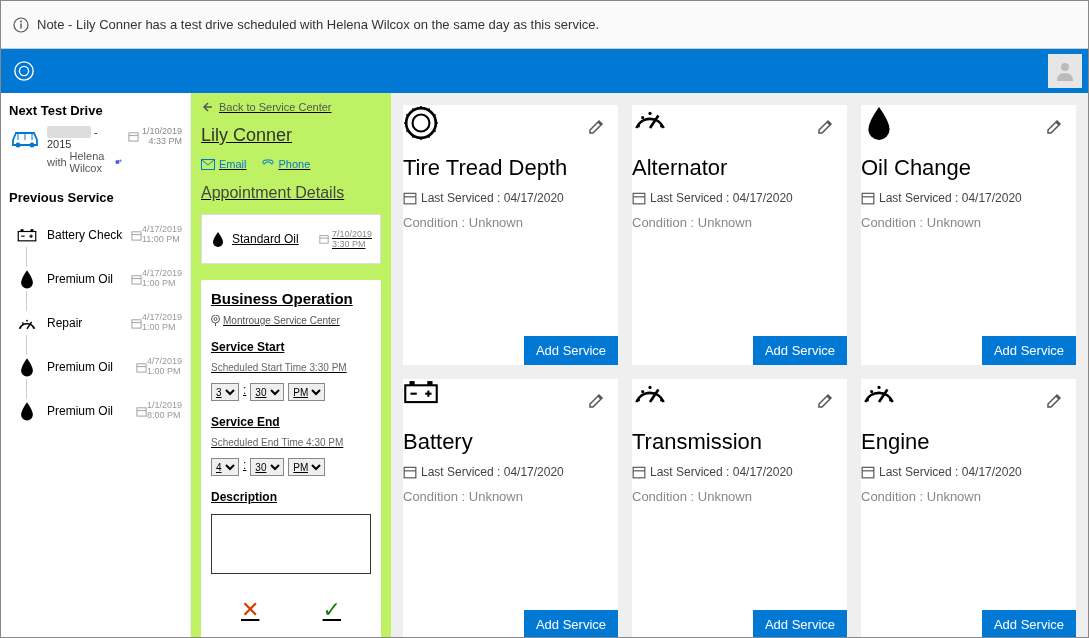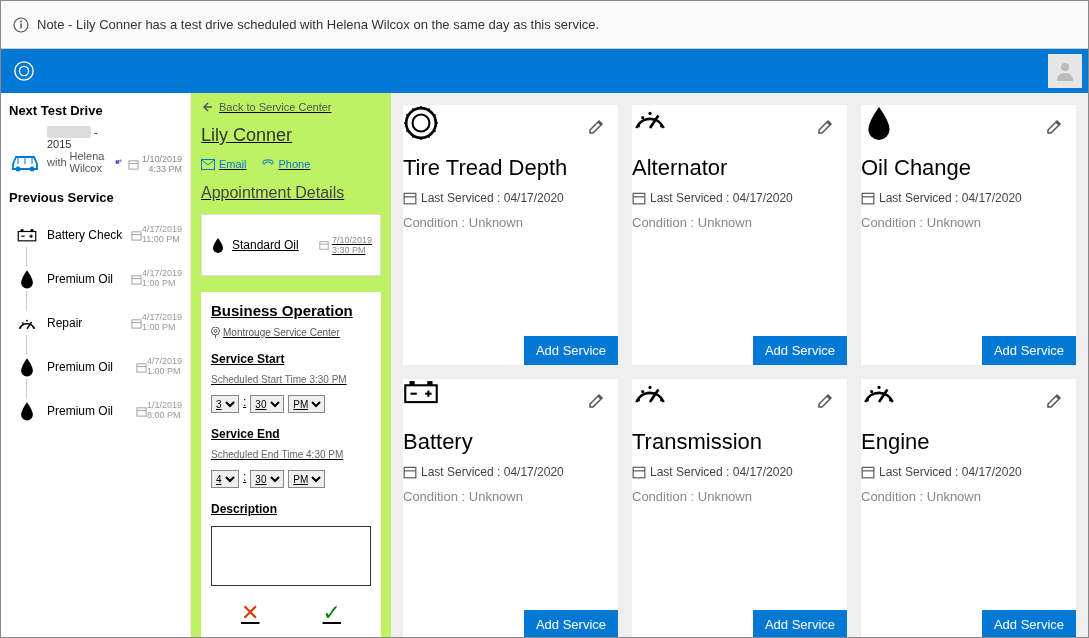--- a/index.html
+++ b/index.html
@@ -10,21 +10,21 @@
 
 .top-blue { height: 44px; background: #0078d4; display: flex; align-items: center; justify-content: space-between; padding: 0 6px 0 10px; }
 .top-blue .logo { width: 26px; height: 26px; display: flex; align-items: center; justify-content: center; }
 .top-blue .user-box { width: 34px; height: 34px; background: #e6e6e6; display: flex; align-items: center; justify-content: center; }
 
 .main { display: flex; height: calc(638px - 38px - 44px - 2px); }
 
 
 .sidebar { width: 190px; background: #fff; border-right: 1px solid #eee; padding: 10px 8px; font-size: 12px; }
 .sidebar h4 { font-size: 13px; font-weight: 600; margin-bottom: 8px; }
-.td-item { display: flex; align-items: flex-end; gap: 6px; margin-bottom: 16px; }
+.td-item { display: flex; align-items: flex-start; gap: 6px; margin-bottom: 16px; }
 .td-car { flex-shrink: 0; }
 .td-text { font-size: 11px; flex: 1; }
 .td-text .line1 { color: #333; }
 .td-text .line2 { color: #555; display: flex; align-items: center; gap: 3px; }
 .td-date { font-size: 9px; color: #888; text-align: right; display: flex; align-items: center; gap: 3px; }
 
 .prev-list { position: relative; padding-left: 6px; }
 .prev-item { display: flex; align-items: center; gap: 8px; padding: 10px 0; position: relative; }
 .prev-item::before { content: ''; position: absolute; left: 11px; top: -10px; bottom: -10px; width: 1px; background: #ccc; }
 .prev-item:first-child::before { top: 50%; }
@@ -34,21 +34,21 @@
 .prev-date { display: flex; align-items: center; gap: 0; font-size: 9px; color: #999; }
 .prev-date .dt { text-align: left; line-height: 1.1; }
 
 
 .midpanel { width: 200px; background: #bef264; padding: 8px 10px; display: flex; flex-direction: column; gap: 12px; font-size: 12px; text-decoration: underline; }
 .back-link { display: flex; align-items: center; gap: 6px; color: #555; font-size: 11px; cursor: pointer; }
 .cust-name { font-size: 18px; font-weight: 400; color: #333; }
 .contact-row { display: flex; gap: 14px; font-size: 11px; }
 .contact-row span { display: flex; align-items: center; gap: 4px; color: #0078d4; cursor: pointer; }
 .appt-label { font-size: 16px; color: #444; margin-top: 2px; }
-.appt-card { background: #fff; padding: 20px 8px; display: flex; align-items: center; gap: 6px; border: 1px solid #ddd; }
+.appt-card { background: #fff; padding: 14px 8px; display: flex; align-items: center; gap: 6px; border: 1px solid #ddd; }
 .appt-card .aname { flex: 1; font-size: 12px; }
 .appt-card .adate { font-size: 9px; color: #888; display: flex; align-items: center; gap: 3px; }
 
 .bizop { background: #fff; padding: 10px; margin-top: 4px; flex: 1; display: flex; flex-direction: column; gap: 8px; }
 .bizop h3 { font-size: 15px; font-weight: 600; }
 .bizop .loc { font-size: 10px; color: #555; display: flex; align-items: center; gap: 3px; }
 .bizop .sect { font-size: 12px; font-weight: 600; margin-top: 6px; }
 .bizop .sched { font-size: 10px; color: #666; }
 .time-row { display: flex; gap: 4px; margin-top: 2px; }
 .time-row select { font-size: 10px; height: 18px; border: 1px solid #888; }

